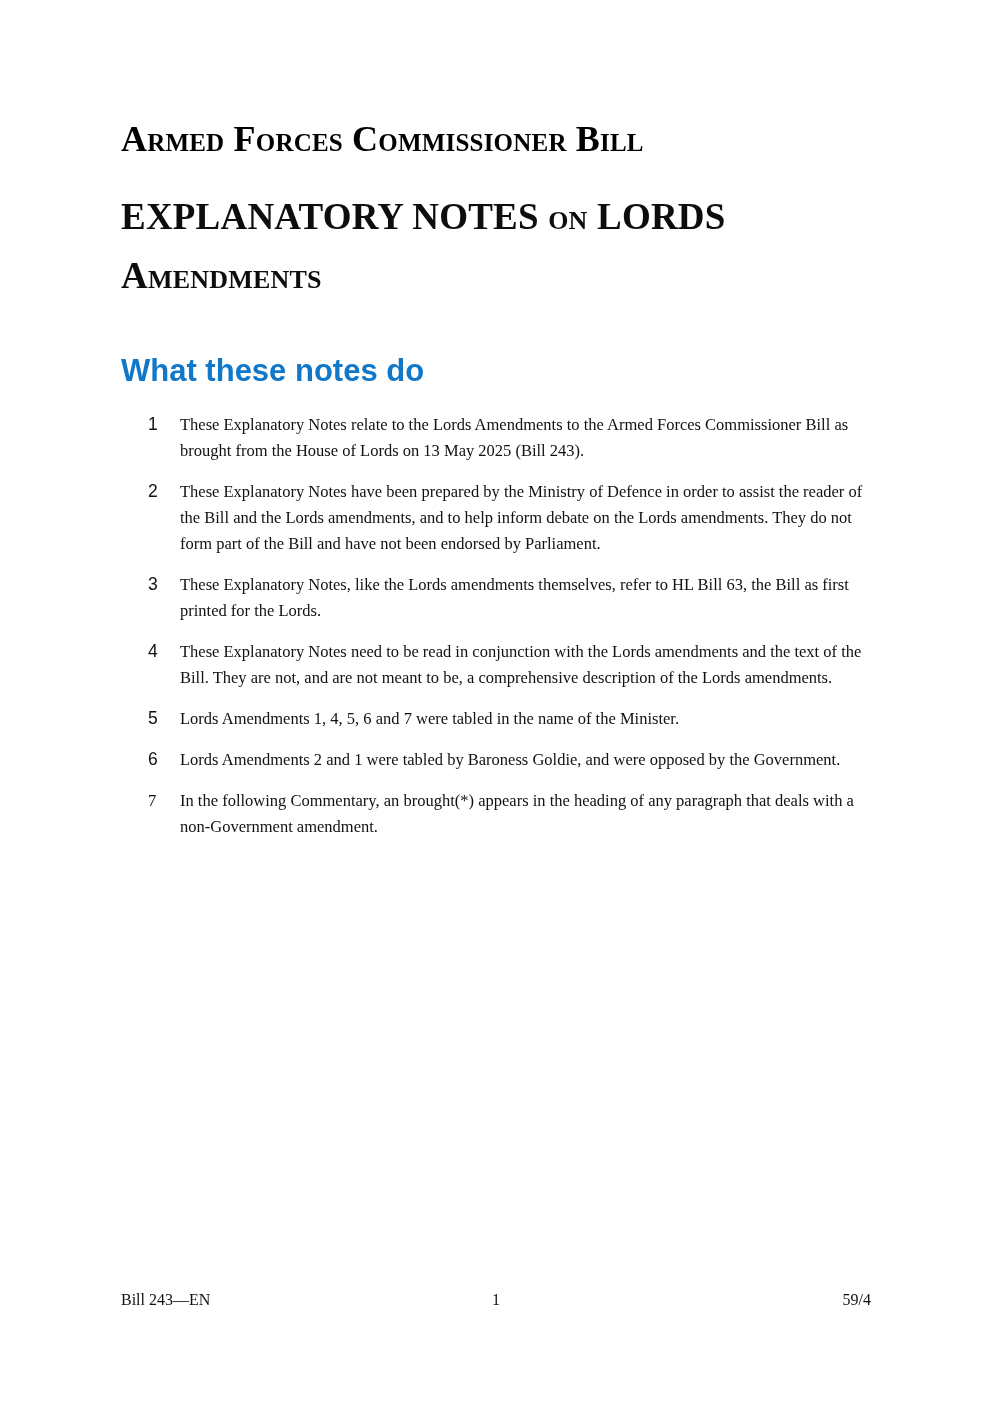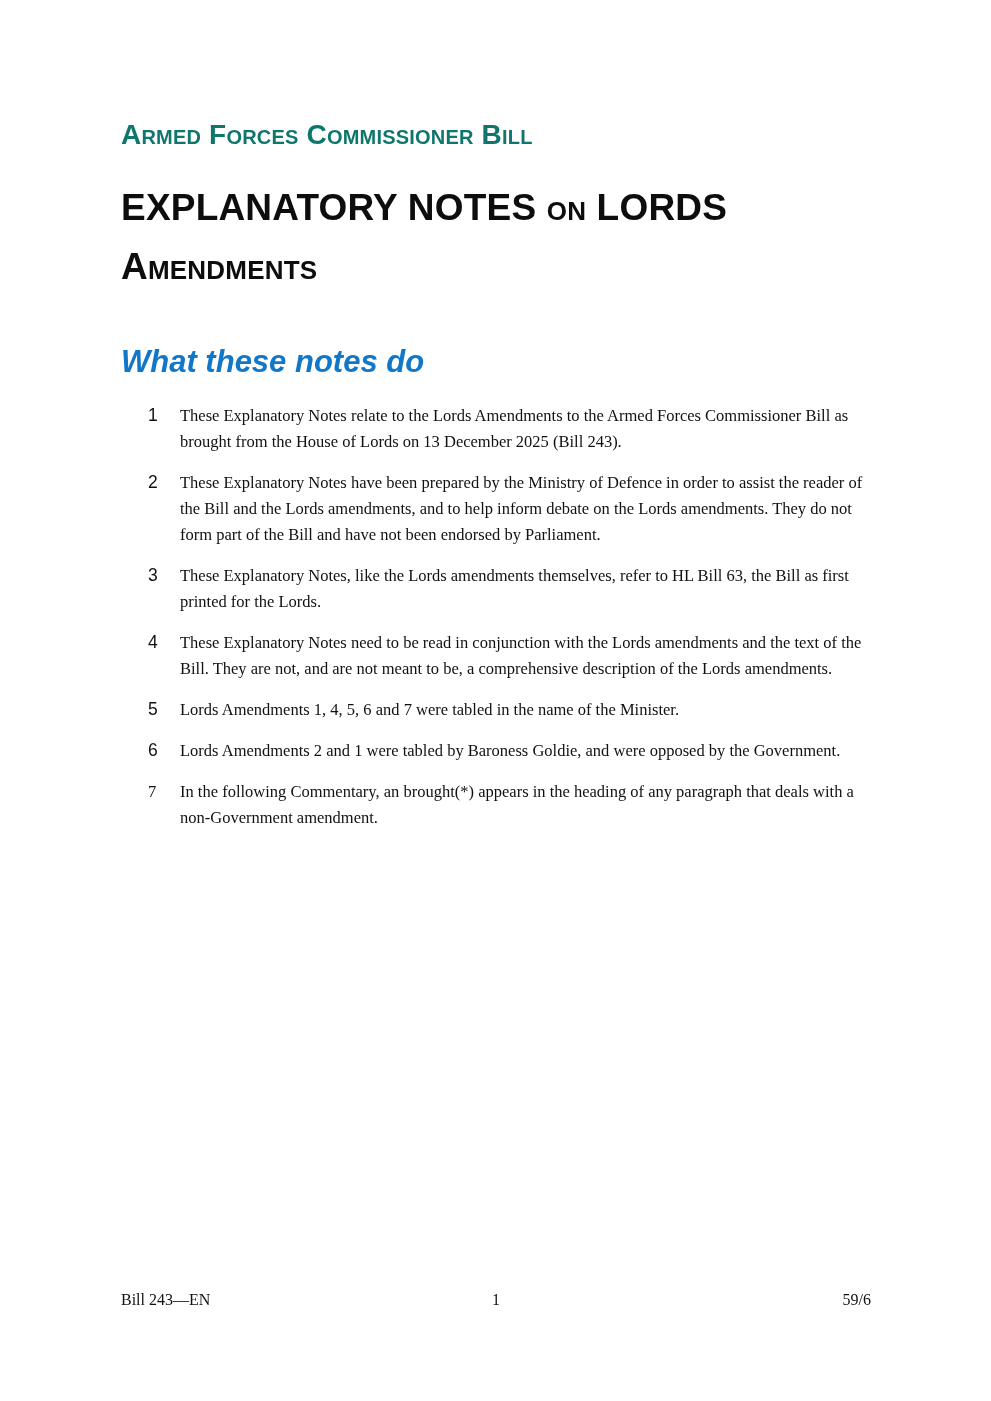--- a/index.html
+++ b/index.html
@@ -16,32 +16,32 @@
     overflow: hidden;
   }
   .page {
     position: absolute;
     left: 121px;
     right: 121px;
     top: 0;
   }
   .bill-title {
     margin: 118px 0 0 0;
-    font-family: Liberation Sans, sans-serif;
+    font-family: Liberation Serif, serif;
     font-weight: bold;
     font-variant: small-caps;
-    font-size: 28px;
+    font-size: 36px;
     line-height: 1.2;
-    color: #0f766e;
+    color: #000000;
     letter-spacing: 0.2px;
   }
   .doc-title {
     margin: 26px 0 0 0;
     max-width: 720px;
-    font-family: Liberation Sans, sans-serif;
+    font-family: Liberation Serif, serif;
     font-weight: bold;
     font-variant: small-caps;
     font-size: 37px;
     line-height: 59px;
     color: #0d0d0d;
     letter-spacing: 0.2px;
   }
   .section-heading {
     margin: 49px 0 24px 0;
     font-family: "Liberation Sans", sans-serif;
@@ -93,26 +93,26 @@
   .footer .f-right { text-align: right; }
 </style>
 </head>
 <body>
 
 <div class="page">
   <h1 class="bill-title">Armed Forces Commissioner Bill</h1>
 
   <h2 class="doc-title">EXPLANATORY NOTES on LORDS Amendments</h2>
 
-  <h3 class="section-heading" style="color: rgb(17, 119, 200); font-style: italic;">What these notes do</h3>
+  <h3 class="section-heading" style="color: rgb(17, 119, 200);">What these notes do</h3>
 
   <div class="paragraphs" id="paragraphs">
       <div class="para">
         <span class="para-num">1</span>
-        <span class="para-text">These Explanatory Notes relate to the Lords Amendments to the Armed Forces Commissioner Bill as brought from the House of Lords on 13 December 2025 (Bill 243).</span>
+        <span class="para-text">These Explanatory Notes relate to the Lords Amendments to the Armed Forces Commissioner Bill as brought from the House of Lords on 13 May 2025 (Bill 243).</span>
       </div>
       <div class="para">
         <span class="para-num">2</span>
         <span class="para-text">These Explanatory Notes have been prepared by the Ministry of Defence in order to assist the reader of the Bill and the Lords amendments, and to help inform debate on the Lords amendments. They do not form part of the Bill and have not been endorsed by Parliament.</span>
       </div>
       <div class="para">
         <span class="para-num">3</span>
         <span class="para-text">These Explanatory Notes, like the Lords amendments themselves, refer to HL Bill 63, the Bill as first printed for the Lords.</span>
       </div>
       <div class="para">
@@ -130,14 +130,14 @@
       <div class="para">
         <span class="para-num serif">7</span>
         <span class="para-text">In the following Commentary, an brought(*) appears in the heading of any paragraph that deals with a non-Government amendment.</span>
       </div>
     </div>
 </div>
 
 <div class="footer">
   <span class="f-left">Bill 243—EN</span>
   <span class="f-mid">1</span>
-  <span class="f-right">59/6</span>
+  <span class="f-right">59/4</span>
 </div>
 
 </body></html>

